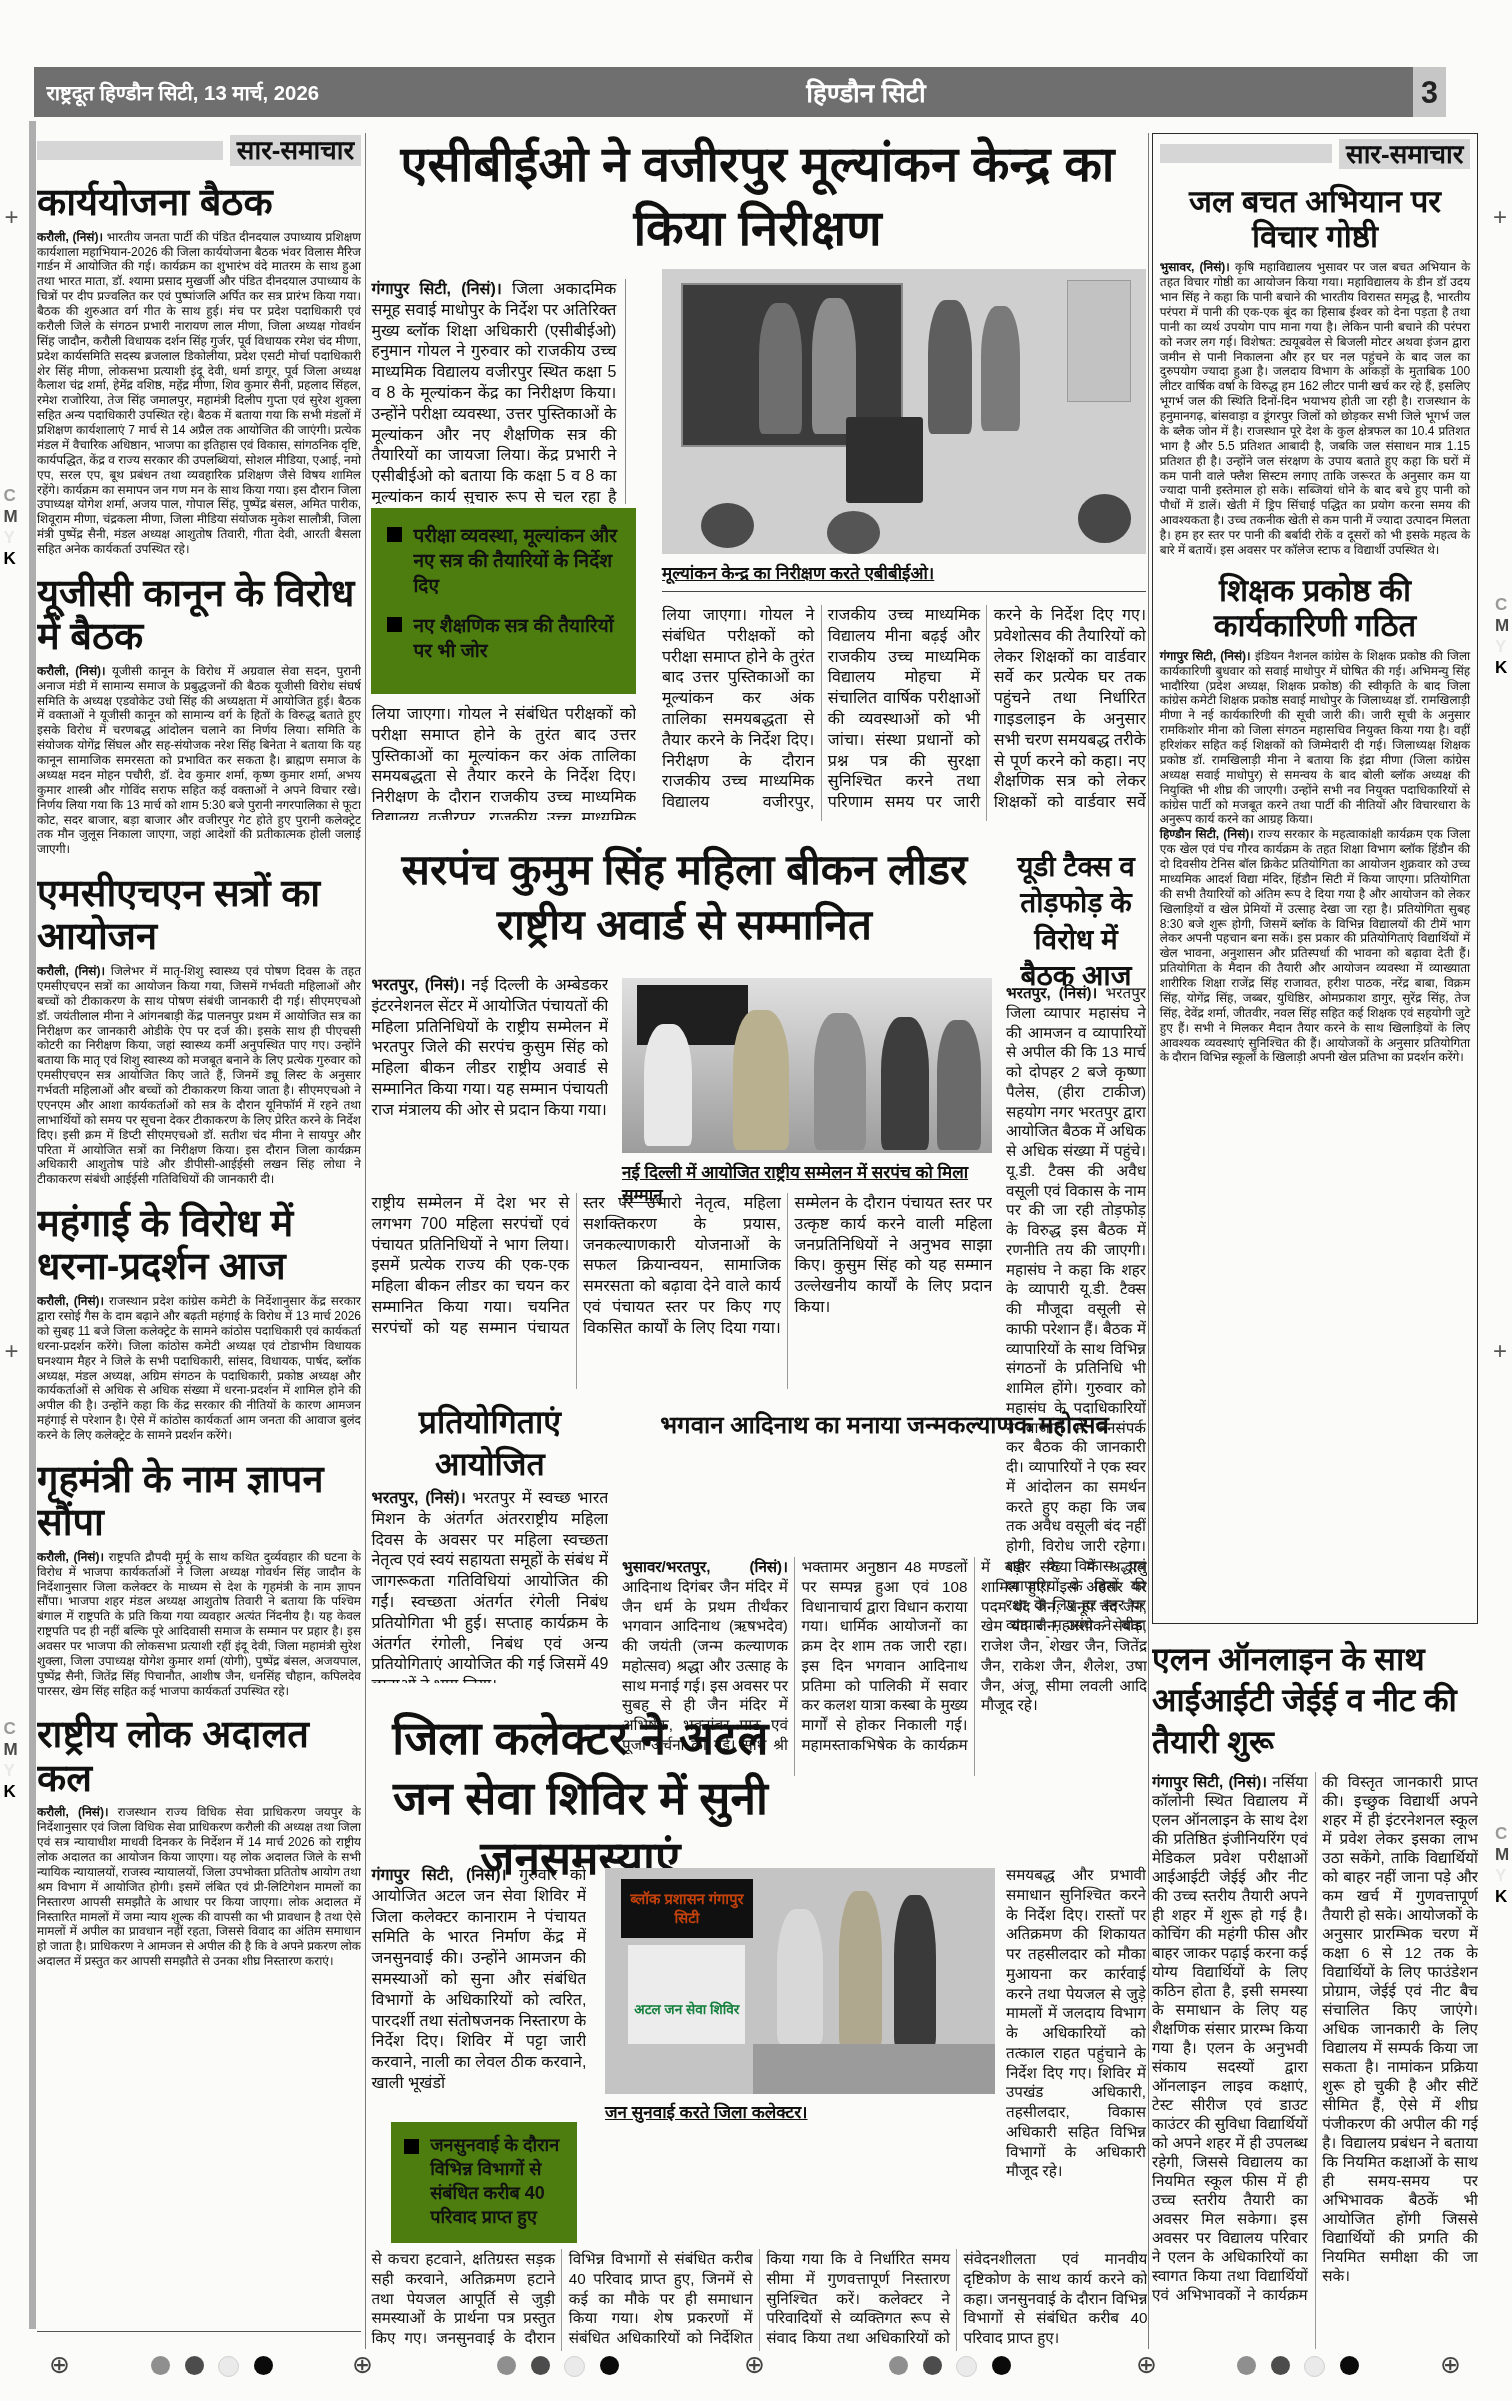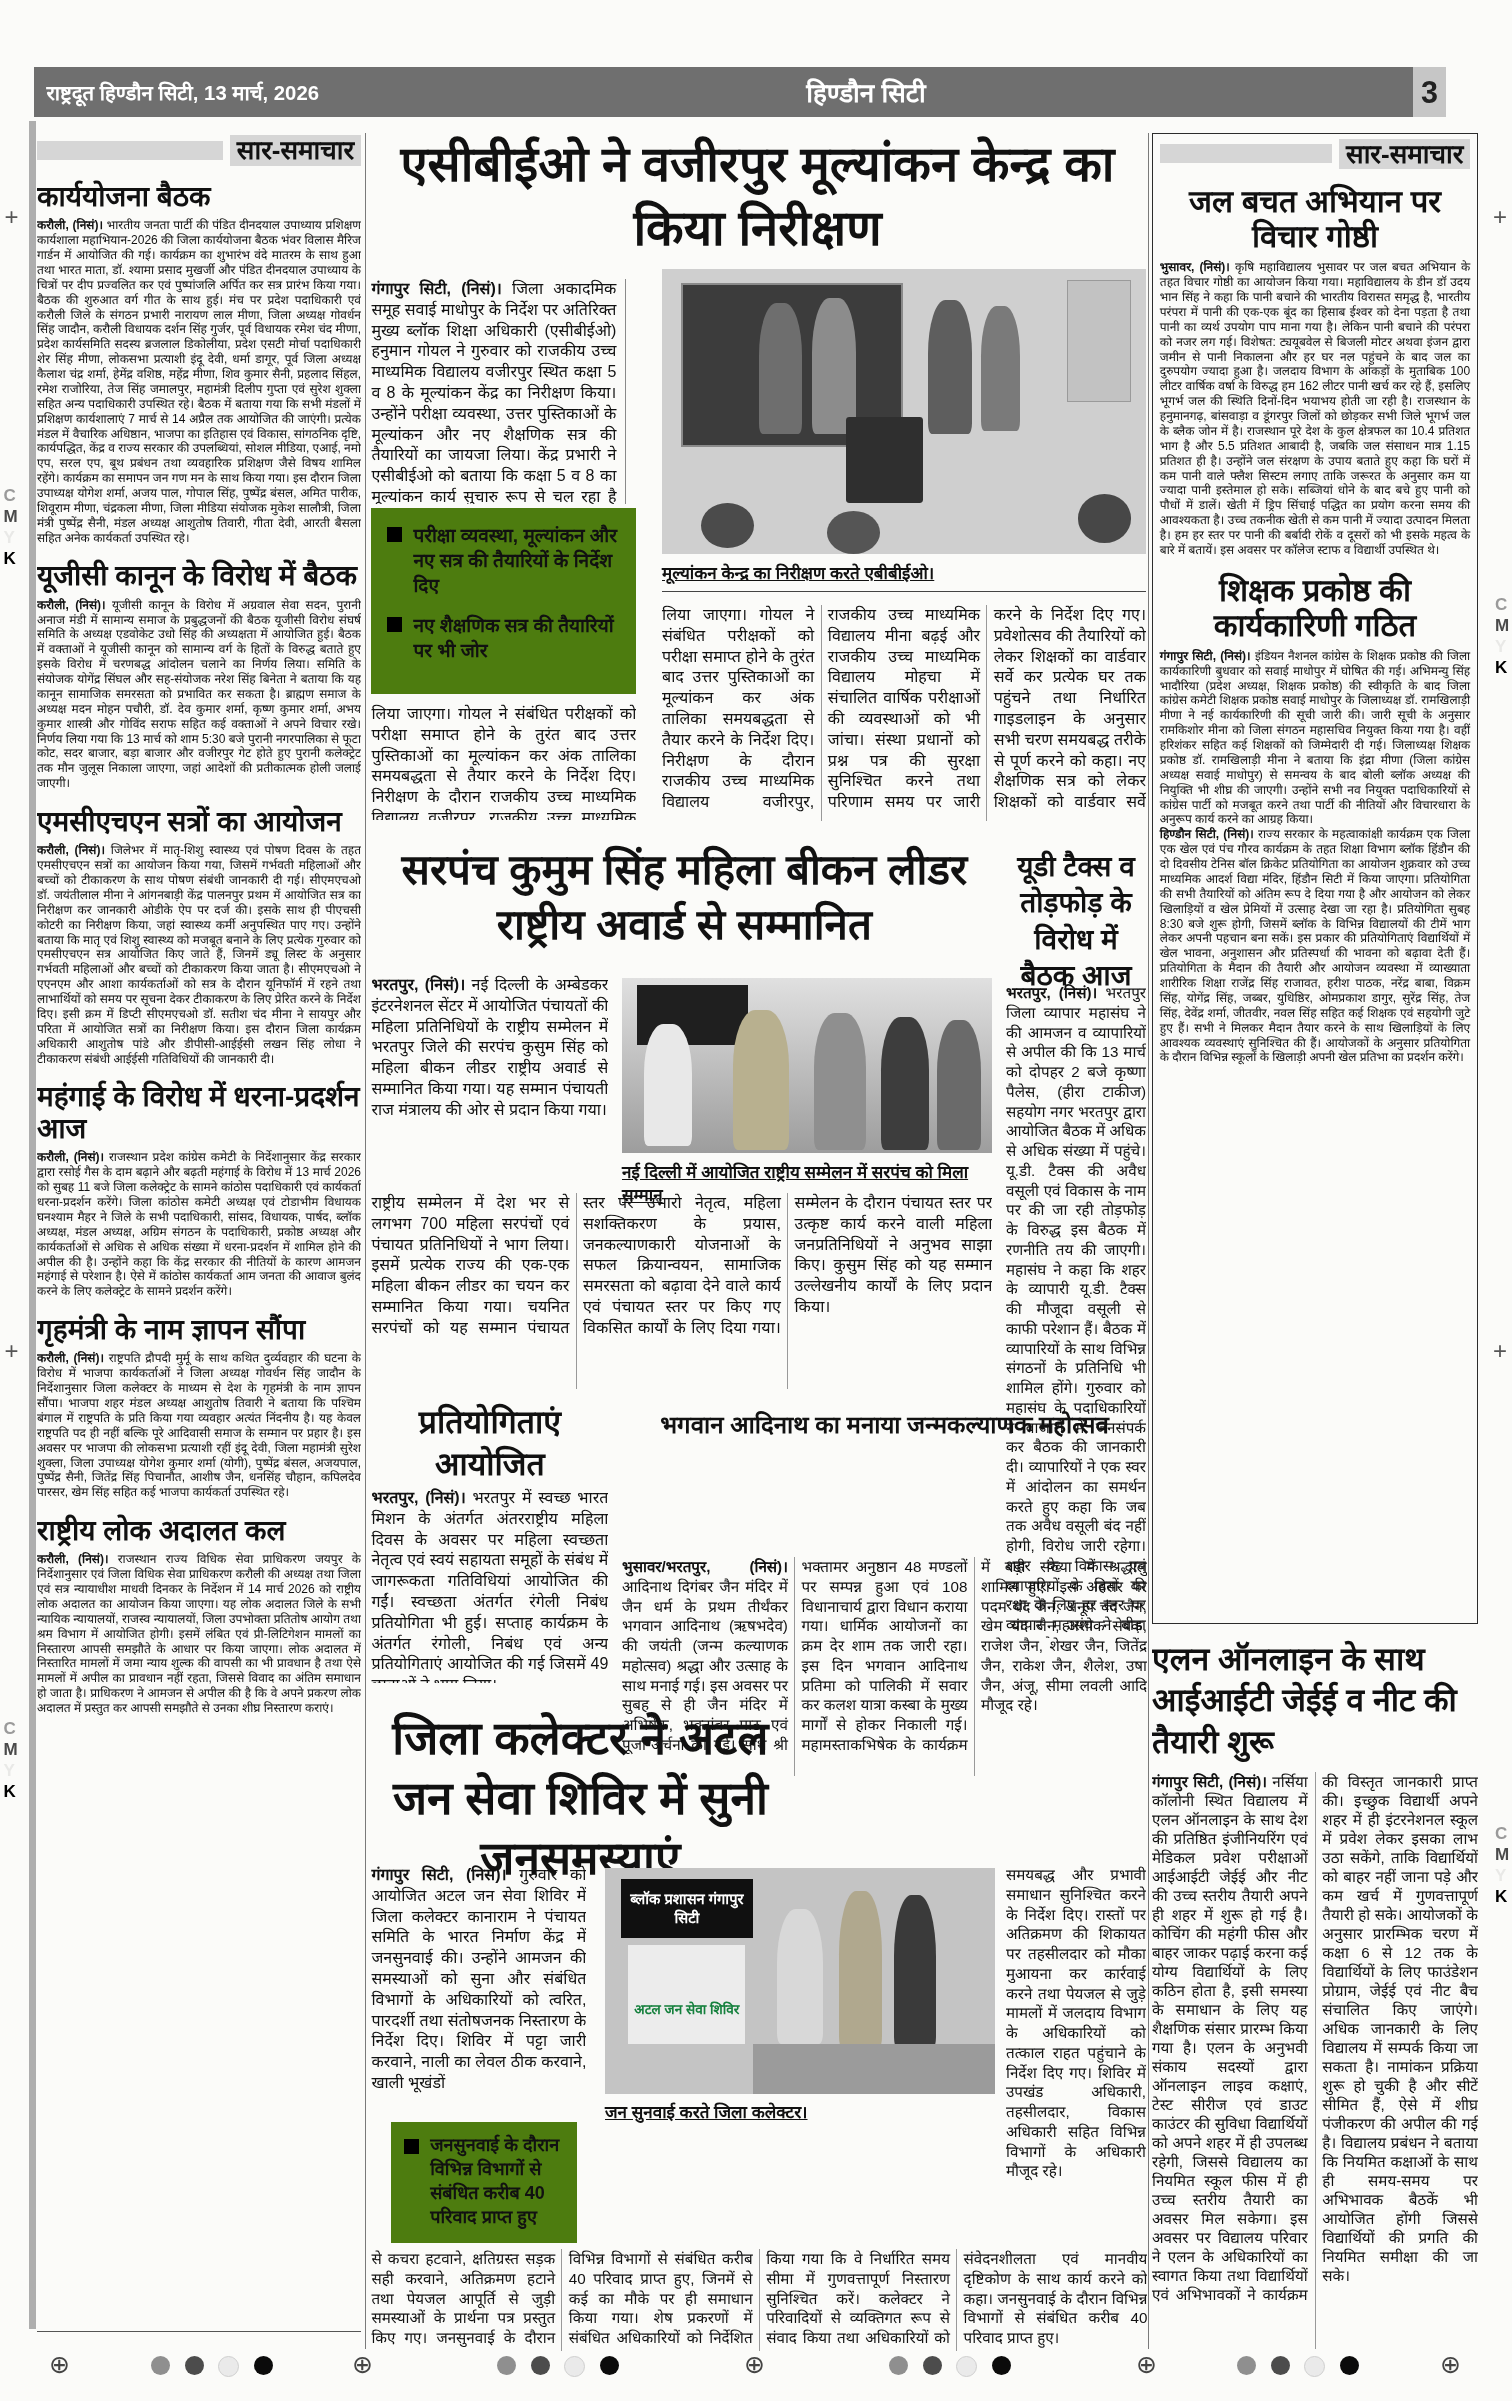--- a/index.html
+++ b/index.html
@@ -15,21 +15,21 @@
   
   .edgestrip{left:29px;top:121px;width:6.8px;height:2208px;background:#aeaeae;}
   .vrule{width:1.1px;background:#7a7a7a;top:133px;height:2216px;}
   
   .sidecol{top:133px;width:324px;overflow:hidden;}
   #leftcol{left:37px;height:2198px;border-bottom:1.7px solid #555;}
   #rightcol{left:1152px;width:326px;height:2216px;}
   .secbar{display:flex;align-items:center;gap:6.8px;margin:2.3px 0 1.1px;}
   .secbar .strip{flex:1;height:19px;background:#d6d6d6;}
   .secbar .lbl{font-size:26px;font-weight:700;background:#d6d6d6;padding:1.1px 6.8px;line-height:1.1;}
-  .art h2{font-size:28px;font-weight:700;line-height:1.14;margin:14.7px 0 5.6px;}
+  .art h2{font-size:38px;font-weight:700;line-height:1.14;margin:14.7px 0 5.6px;}
   .art p{font-size:12px;line-height:1.24;text-align:justify;margin:0;}
   .by{font-weight:700;}
   #rightbox{border:1.1px solid #2c2c2c;padding:2.3px 6.8px 10.2px;height:1491px;overflow:hidden;box-sizing:border-box;}
   #rightbox .art h2{text-align:center;font-size:31px;}
   #allen{margin-top:14.7px;}
   #allen h2{font-size:32px;font-weight:700;line-height:1.3;margin:5.6px 0 9px;}
   #allen .twocol{column-count:2;column-gap:14.7px;column-rule:0.6px solid #999;height:587px;overflow:hidden;
         font-size:15.2px;line-height:1.25;text-align:justify;}
   
   #center{left:368px;top:133px;width:779px;height:2219px;overflow:hidden;}
@@ -43,21 +43,21 @@
   .multicol3{column-count:3;column-gap:13.6px;column-rule:0.6px solid #999;}
   .multicol4{column-count:4;column-gap:13.6px;column-rule:0.6px solid #999;}
   .photo{background:#cfcfcf;overflow:hidden;}
   .photo div{position:absolute;}
   
   .board{left:4%;top:5%;width:45%;height:56%;background:#3c3c3c;border:2.8px solid #8a8a8a;}
   .chart{right:3%;top:4%;width:13%;height:42%;background:#c2c2c2;border:1.1px solid #9a9a9a;}
   .person{border-radius:40% 40% 8% 8%;}
   .headc{border-radius:50%;}
   .psign{left:4%;top:5%;width:34%;height:26%;background:#101010;display:flex;align-items:center;justify-content:center;
-         color:#ffffff;font-weight:700;font-size:14.7px;text-align:center;line-height:1.3;padding:3.4px;box-sizing:border-box;}
+         color:#c2410c;font-weight:700;font-size:14.7px;text-align:center;line-height:1.3;padding:3.4px;box-sizing:border-box;}
   .pbanner{left:6%;top:34%;width:30%;height:44%;background:#ececec;color:#15803d;font-weight:700;font-size:13.6px;
          display:flex;align-items:flex-start;justify-content:center;text-align:center;padding-top:14%;box-sizing:border-box;}
   
   .regcross{font-size:25px;color:#444;}
   .regplus{font-size:24px;color:#555;}
   .cmyk{display:flex;flex-direction:column;gap:2.3px;font-size:17px;font-weight:700;line-height:1.1;}
   .dotrow{display:flex;gap:14.7px;}
   .dot{width:19px;height:19px;border-radius:50%;}
   .rule-h{background:#444;height:1.1px;}
 </style>

